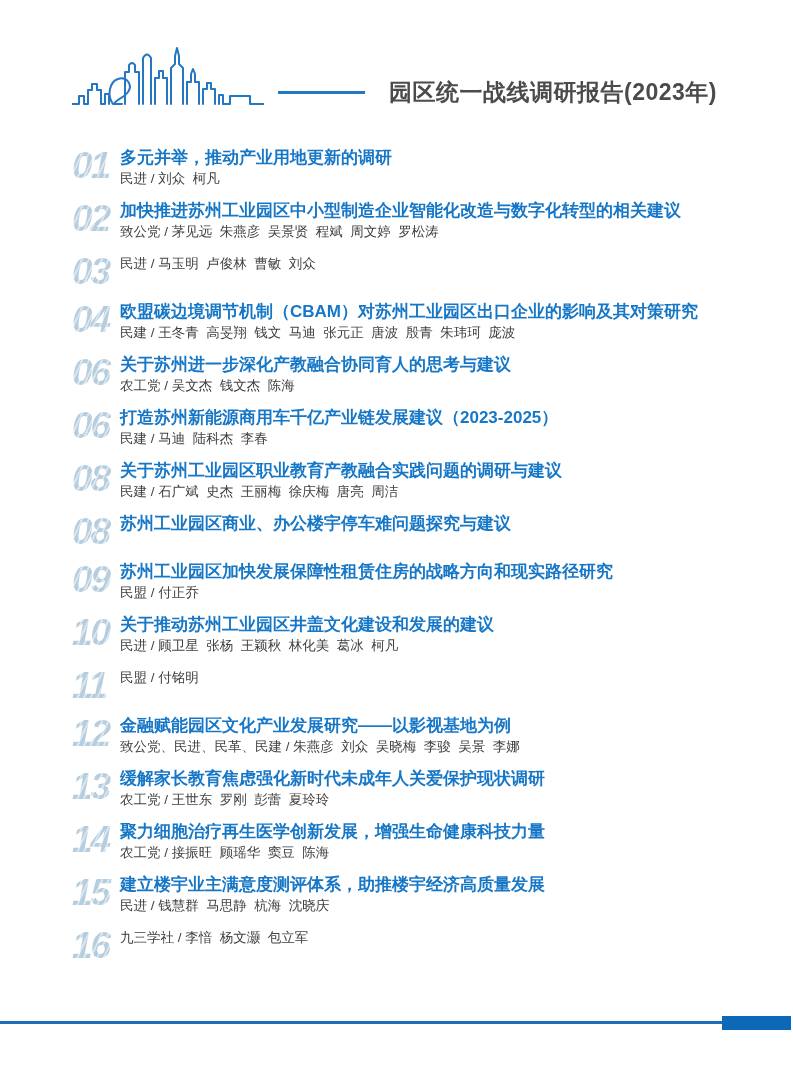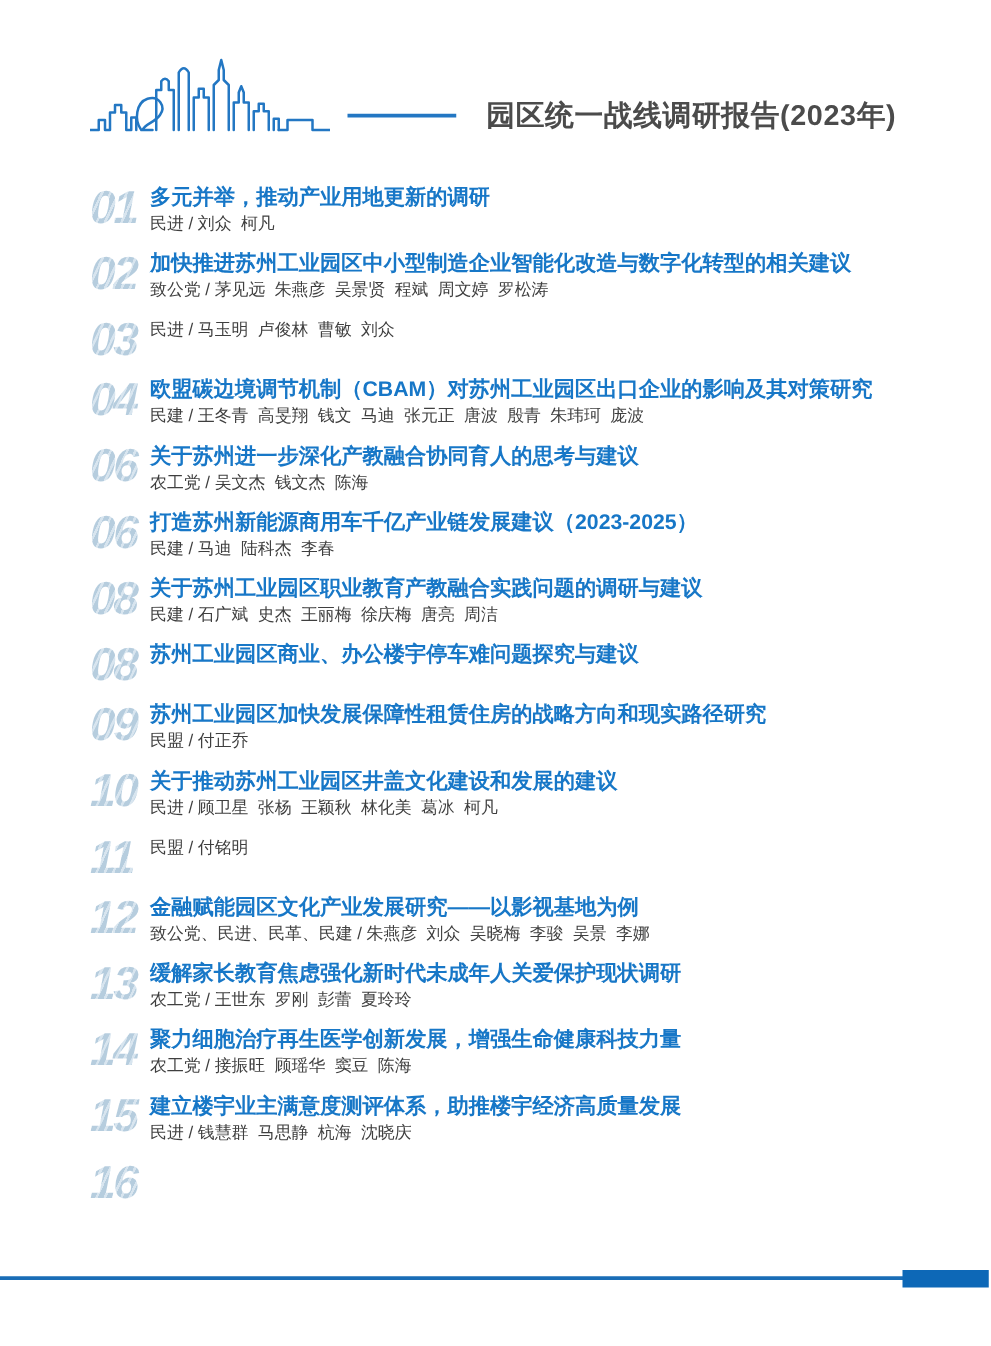--- a/index.html
+++ b/index.html
@@ -252,20 +252,21 @@
     <div class="num">15</div>
     <div class="entry-body">
       <div class="entry-title">建立楼宇业主满意度测评体系，助推楼宇经济高质量发展</div>
       <div class="entry-authors">民进 / 钱慧群  马思静  杭海  沈晓庆</div>
     </div>
   </div>
 
   <div class="entry">
     <div class="num">16</div>
     <div class="entry-body">
+      <div class="entry-authors">九三学社 / 李愔  杨文灏  包立军</div>
     </div>
   </div>
 
 </div>
 
 <div class="footer">
   <div class="footer-line"></div>
   <div class="footer-bar"></div>
 </div>
 

